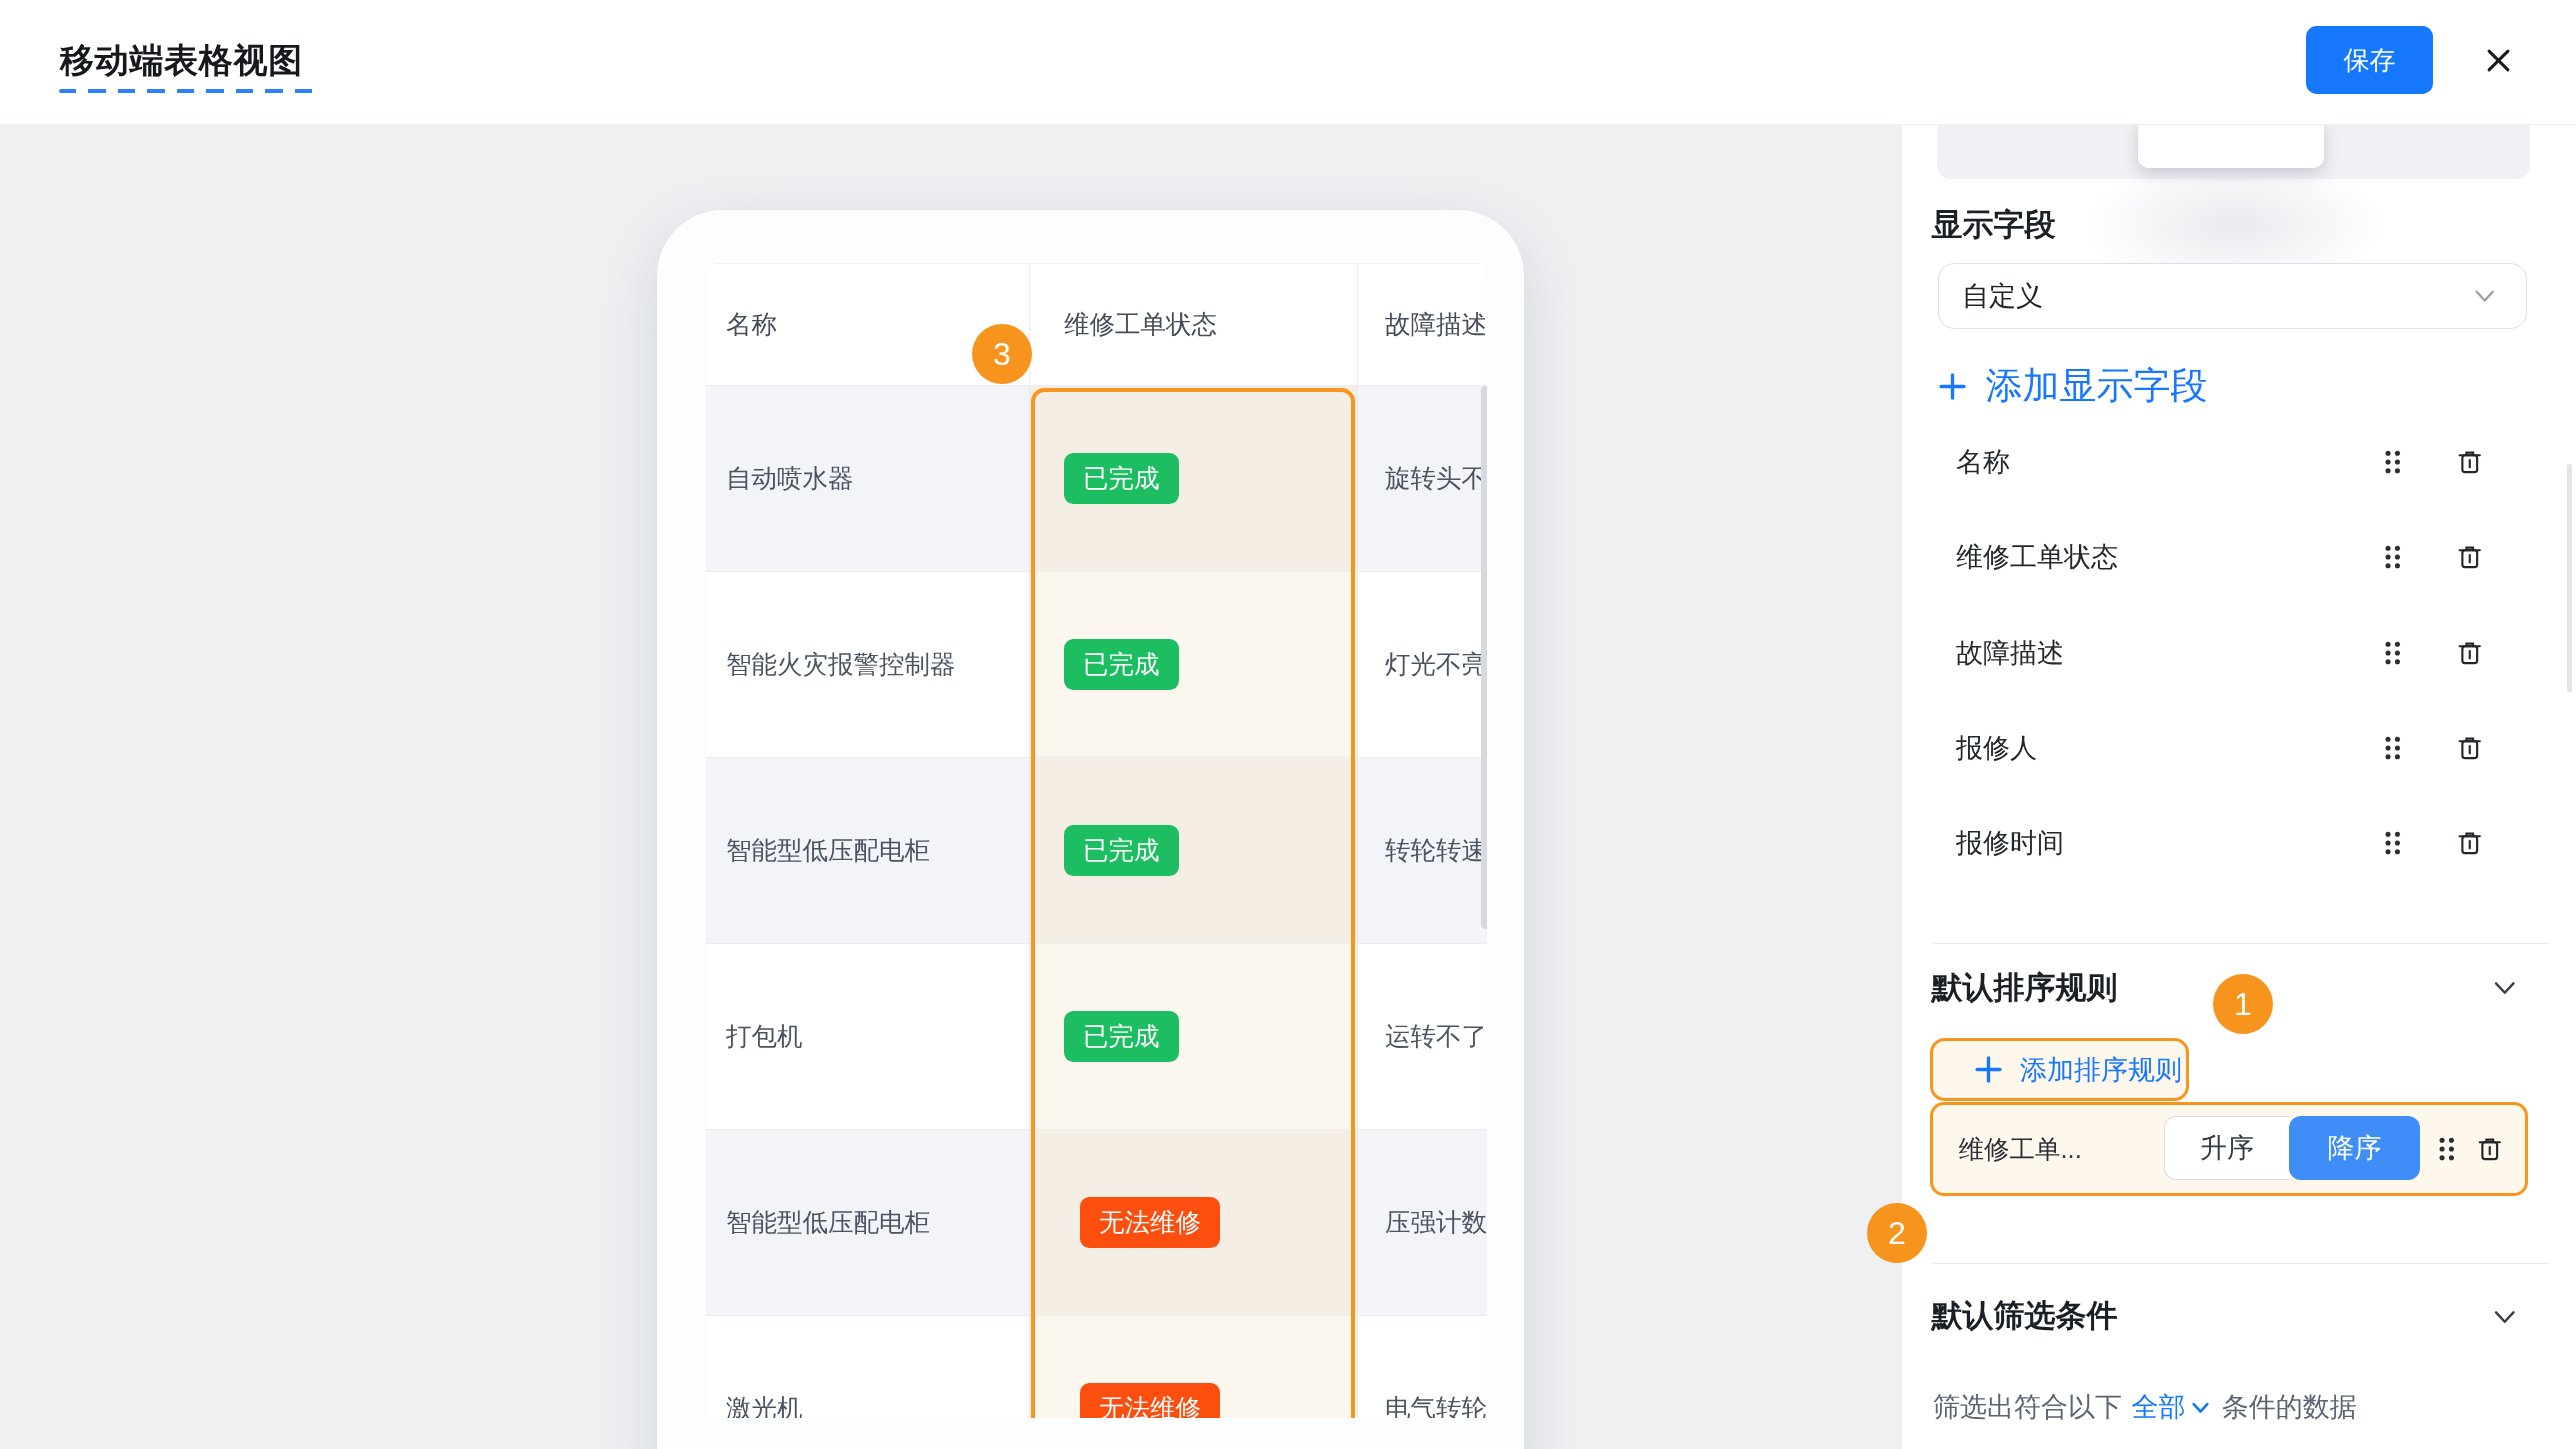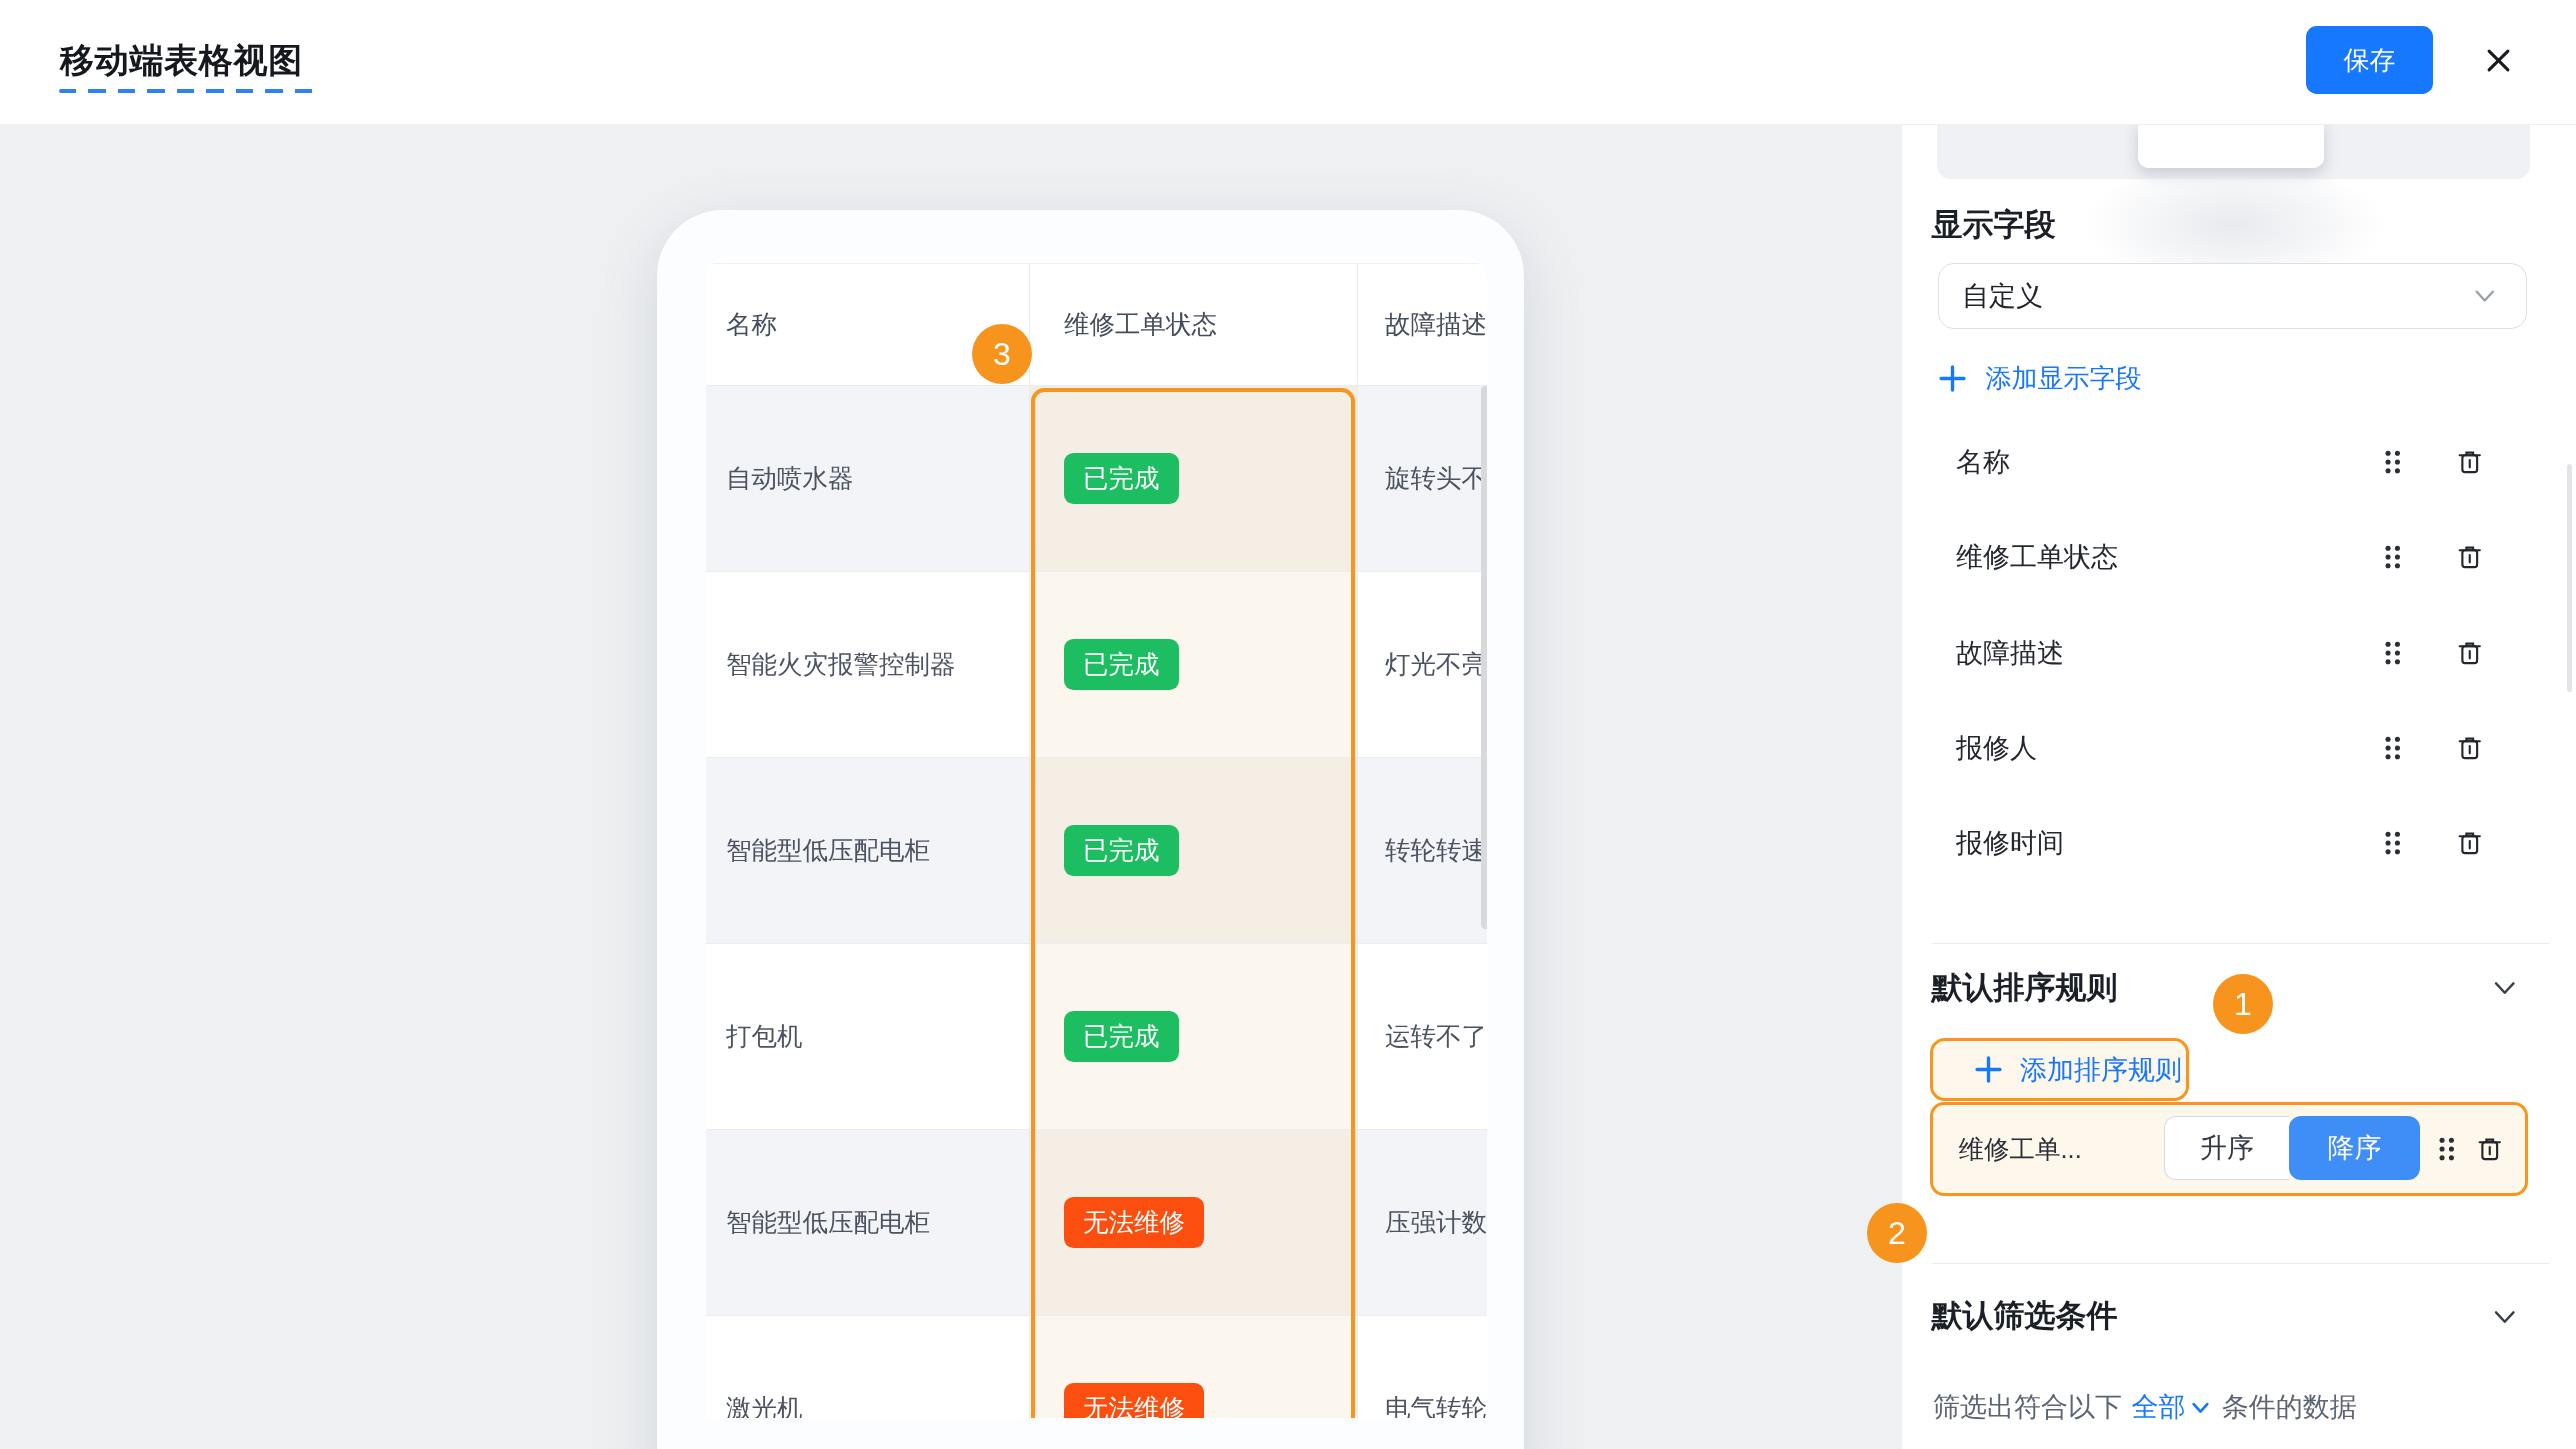--- a/index.html
+++ b/index.html
@@ -38,21 +38,21 @@
   .c1 { width:324px; padding-left:20px; border-right:1.3px solid #eaecef; }
   .c2 { width:328px; padding-left:34px; border-right:1.3px solid #eaecef; }
   .c3 { width:335px; padding-left:27px; overflow:hidden; white-space:nowrap; }
   .thead .c1,.thead .c2,.thead .c3 { color:#454c59; }
   .tr .c2.hl-grey { background:#f4eee5; }
   .tr .c2.hl-white { background:#fcf7ee; }
 
   .status-badge { display:inline-block; padding:10.7px 19px; border-radius:9.4px;
     font-size:25.5px; color:#ffffff; line-height:1.15; white-space:nowrap; }
   .status-badge.done { background:#1dbe62; }
-  .status-badge.fail { background:#fb4e0f; }
+  .status-badge.fail { background:#fb4e0f;margin-left:16px; }
 
   .col-highlight-box { position:absolute; left:325px; top:133px; width:324px; height:1057px;
     border:4px solid #f8951f; border-radius:13.4px; pointer-events:none; z-index:5; }
   .tscrollbar { position:absolute; left:775px; top:131px; width:9.4px; height:543px;
     background:#d7d9dd; border-radius:4.7px; z-index:6; }
 
   .num-badge { position:absolute; width:60px; height:60px; border-radius:50%;
     background:#f7941e; color:#ffffff; font-size:32px; display:flex;
     align-items:center; justify-content:center; z-index:20; }
   .badge3 { left:972px; top:203px; }
@@ -67,21 +67,21 @@
   .seg-thumb { position:absolute; left:201px; top:0; width:186px; height:47px;
     background:#ffffff; border-radius:0 0 10.7px 10.7px;
     box-shadow:0 5.4px 14.8px rgba(120,130,155,0.35); }
 
   .df-heading { position:absolute; left:29.5px; top:83px; font-size:31px; font-weight:bold; color:#1b1f26; }
   .dropdown { position:absolute; left:36px; top:142px; width:589px; height:66px;
     background:#fff; border:1.3px solid #dcdfe3; border-radius:16px; display:flex;
     align-items:center; justify-content:space-between; padding:0 27px 0 23px; cursor:pointer; }
   .dropdown-value { font-size:27px; color:#20242b; }
   .add-link { position:absolute; left:35px; display:flex; align-items:center; gap:17.4px;
-    color:#1677ff; font-size:26px; cursor:pointer; }
+    color:#1677ff; font-size:37px; cursor:pointer; }
   .add-display { top:240px; }
 
   .field-row { position:absolute; left:0; width:674px; height:95px; }
   .field-label { position:absolute; left:54px; top:50%; transform:translateY(-50%);
     font-size:27px; color:#23272e; }
   .icon-btn { position:absolute; width:29.5px; height:29.5px; top:50%; transform:translateY(-50%); cursor:pointer; }
   .handle-pos { left:476px; } .trash-pos { left:553px; }
 
   .divider { position:absolute; left:29.5px; width:617px; height:1.3px; background:#e8eaee; }
   .sec-heading { position:absolute; left:29.5px; font-size:31px; font-weight:bold;

